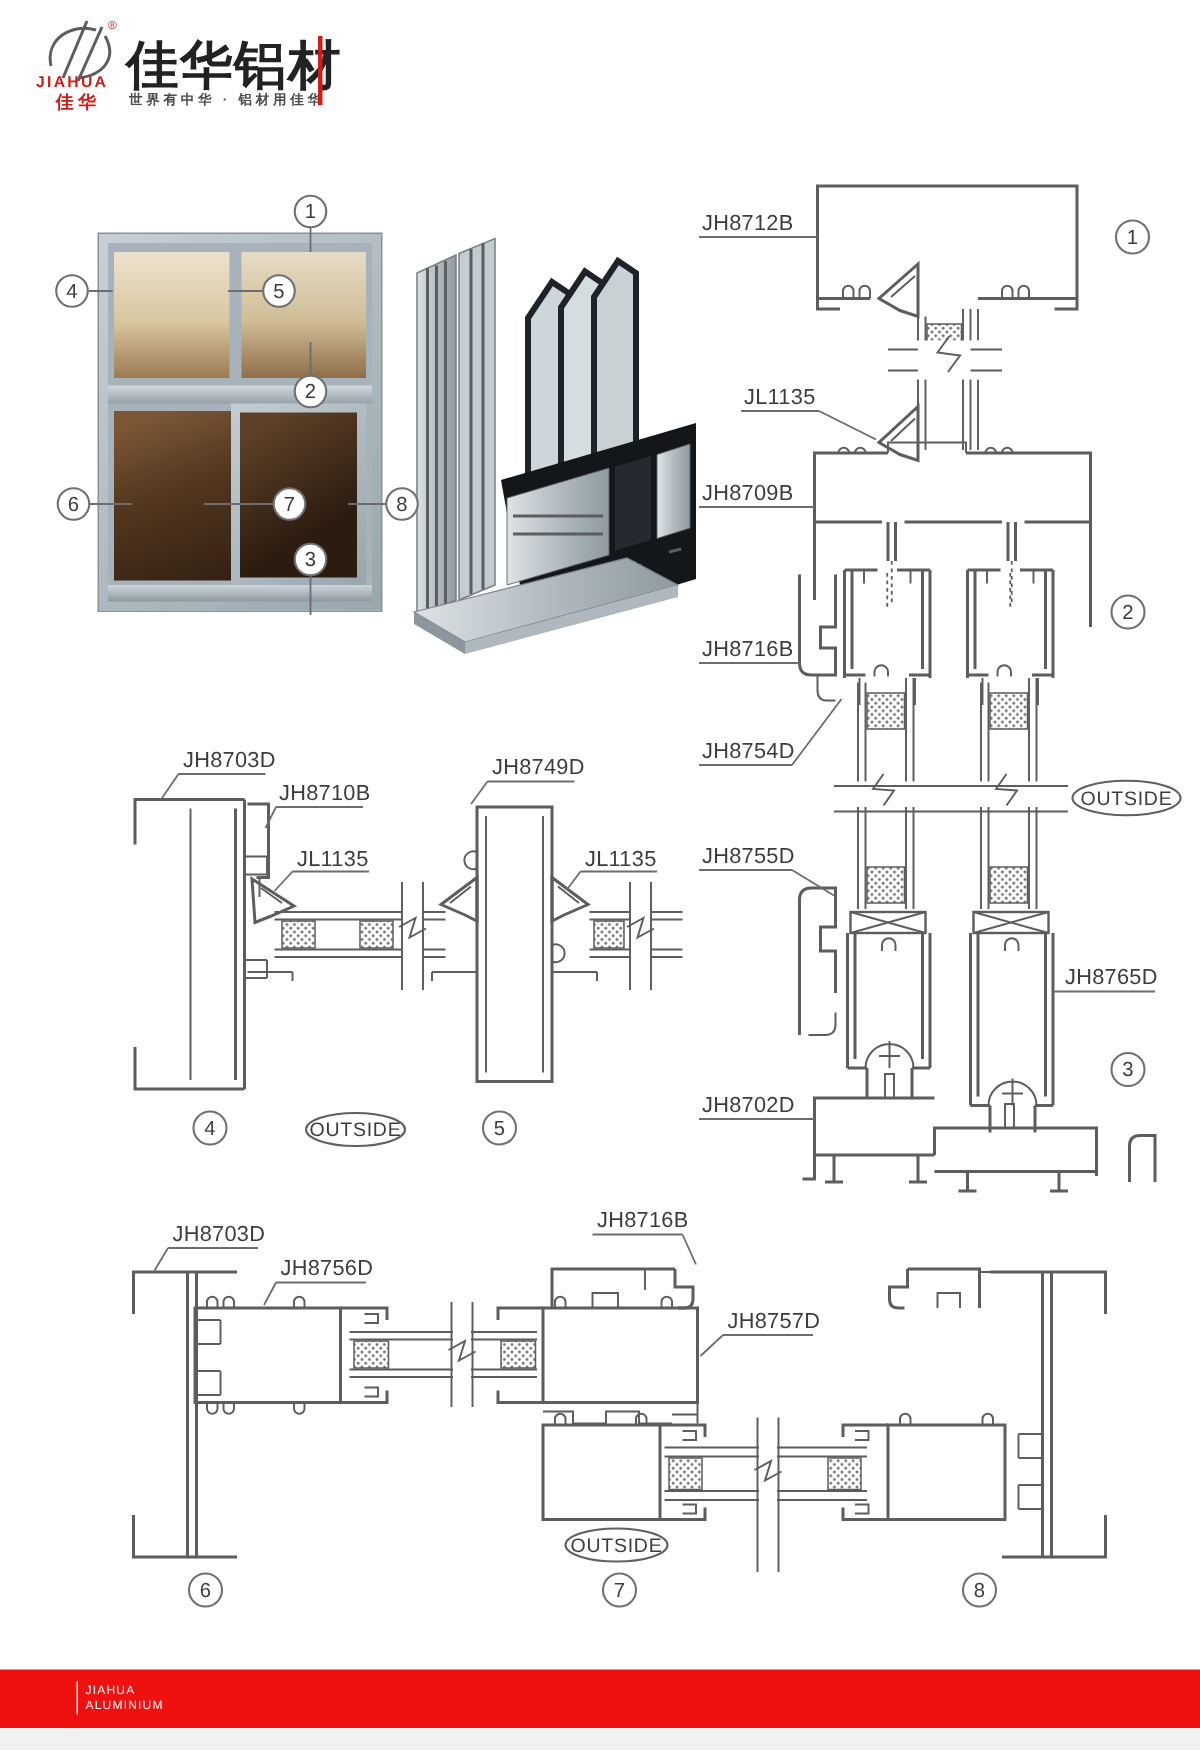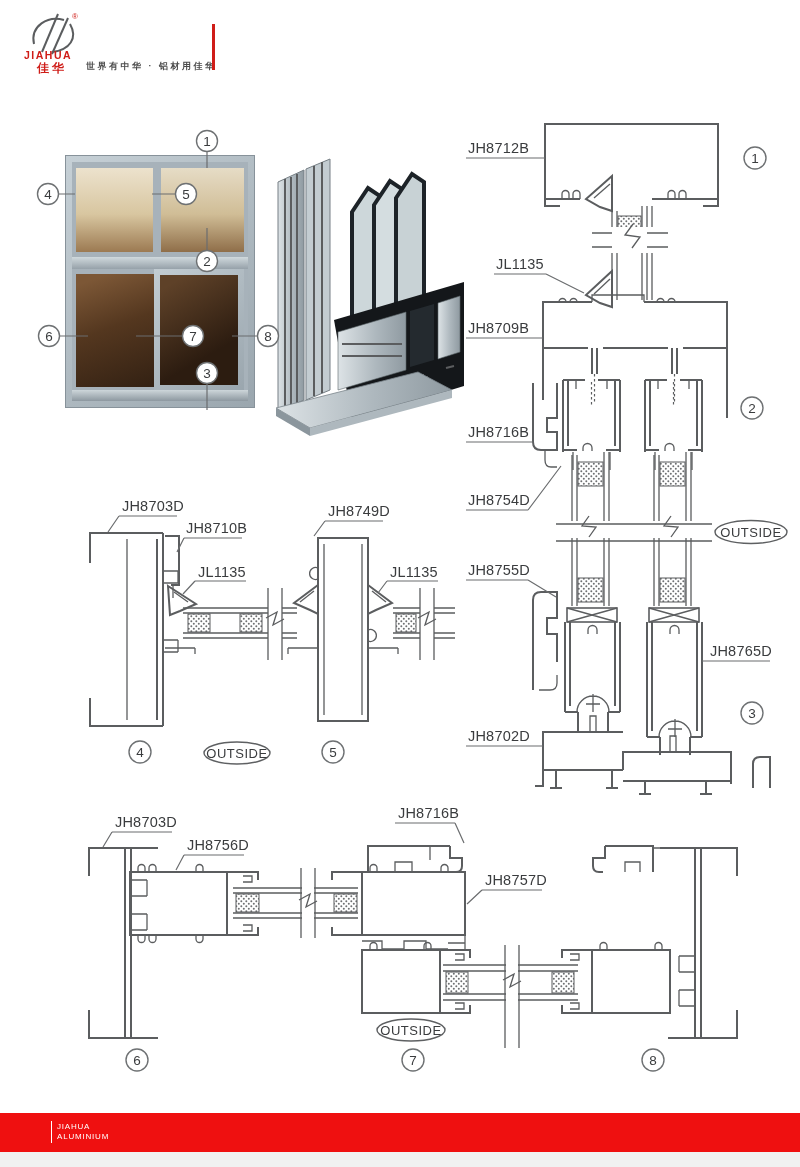--- a/index.html
+++ b/index.html
@@ -60,20 +60,21 @@
 <div class="abs" style="left:0;top:0;width:800px;height:85px;">
   <svg style="left:24px;top:10px;" width="58" height="44" viewBox="0 0 58 44">
     <path d="M10,34 C6,16 24,5 40,10" stroke="#cf1d18" stroke-width="5.5" fill="none"></path>
     <path d="M46,14 C54,28 46,40 28,42" stroke="#cf1d18" stroke-width="5.5" fill="none"></path>
     <path d="M34,4 L18,42" stroke="#cf1d18" stroke-width="4.5" fill="none"></path>
     <path d="M44,8 L28,44" stroke="#cf1d18" stroke-width="4.5" fill="none"></path>
   </svg>
   <div class="logo-reg">®</div>
   <div class="logo-en">JIAHUA</div>
   <div class="logo-cn">佳华</div>
+  <div class="brand-cn">佳华铝材</div>
   <div class="slogan">世界有中华 · 铝材用佳华</div>
   <div class="hdr-divider"></div>
 </div>
 
 <div class="photo">
   <div class="photo-inner">
     <div class="pane pane-tl"></div>
     <div class="pane pane-tr"></div>
     <div class="pane transom-bar"></div>
     <div class="pane pane-bl"></div>

